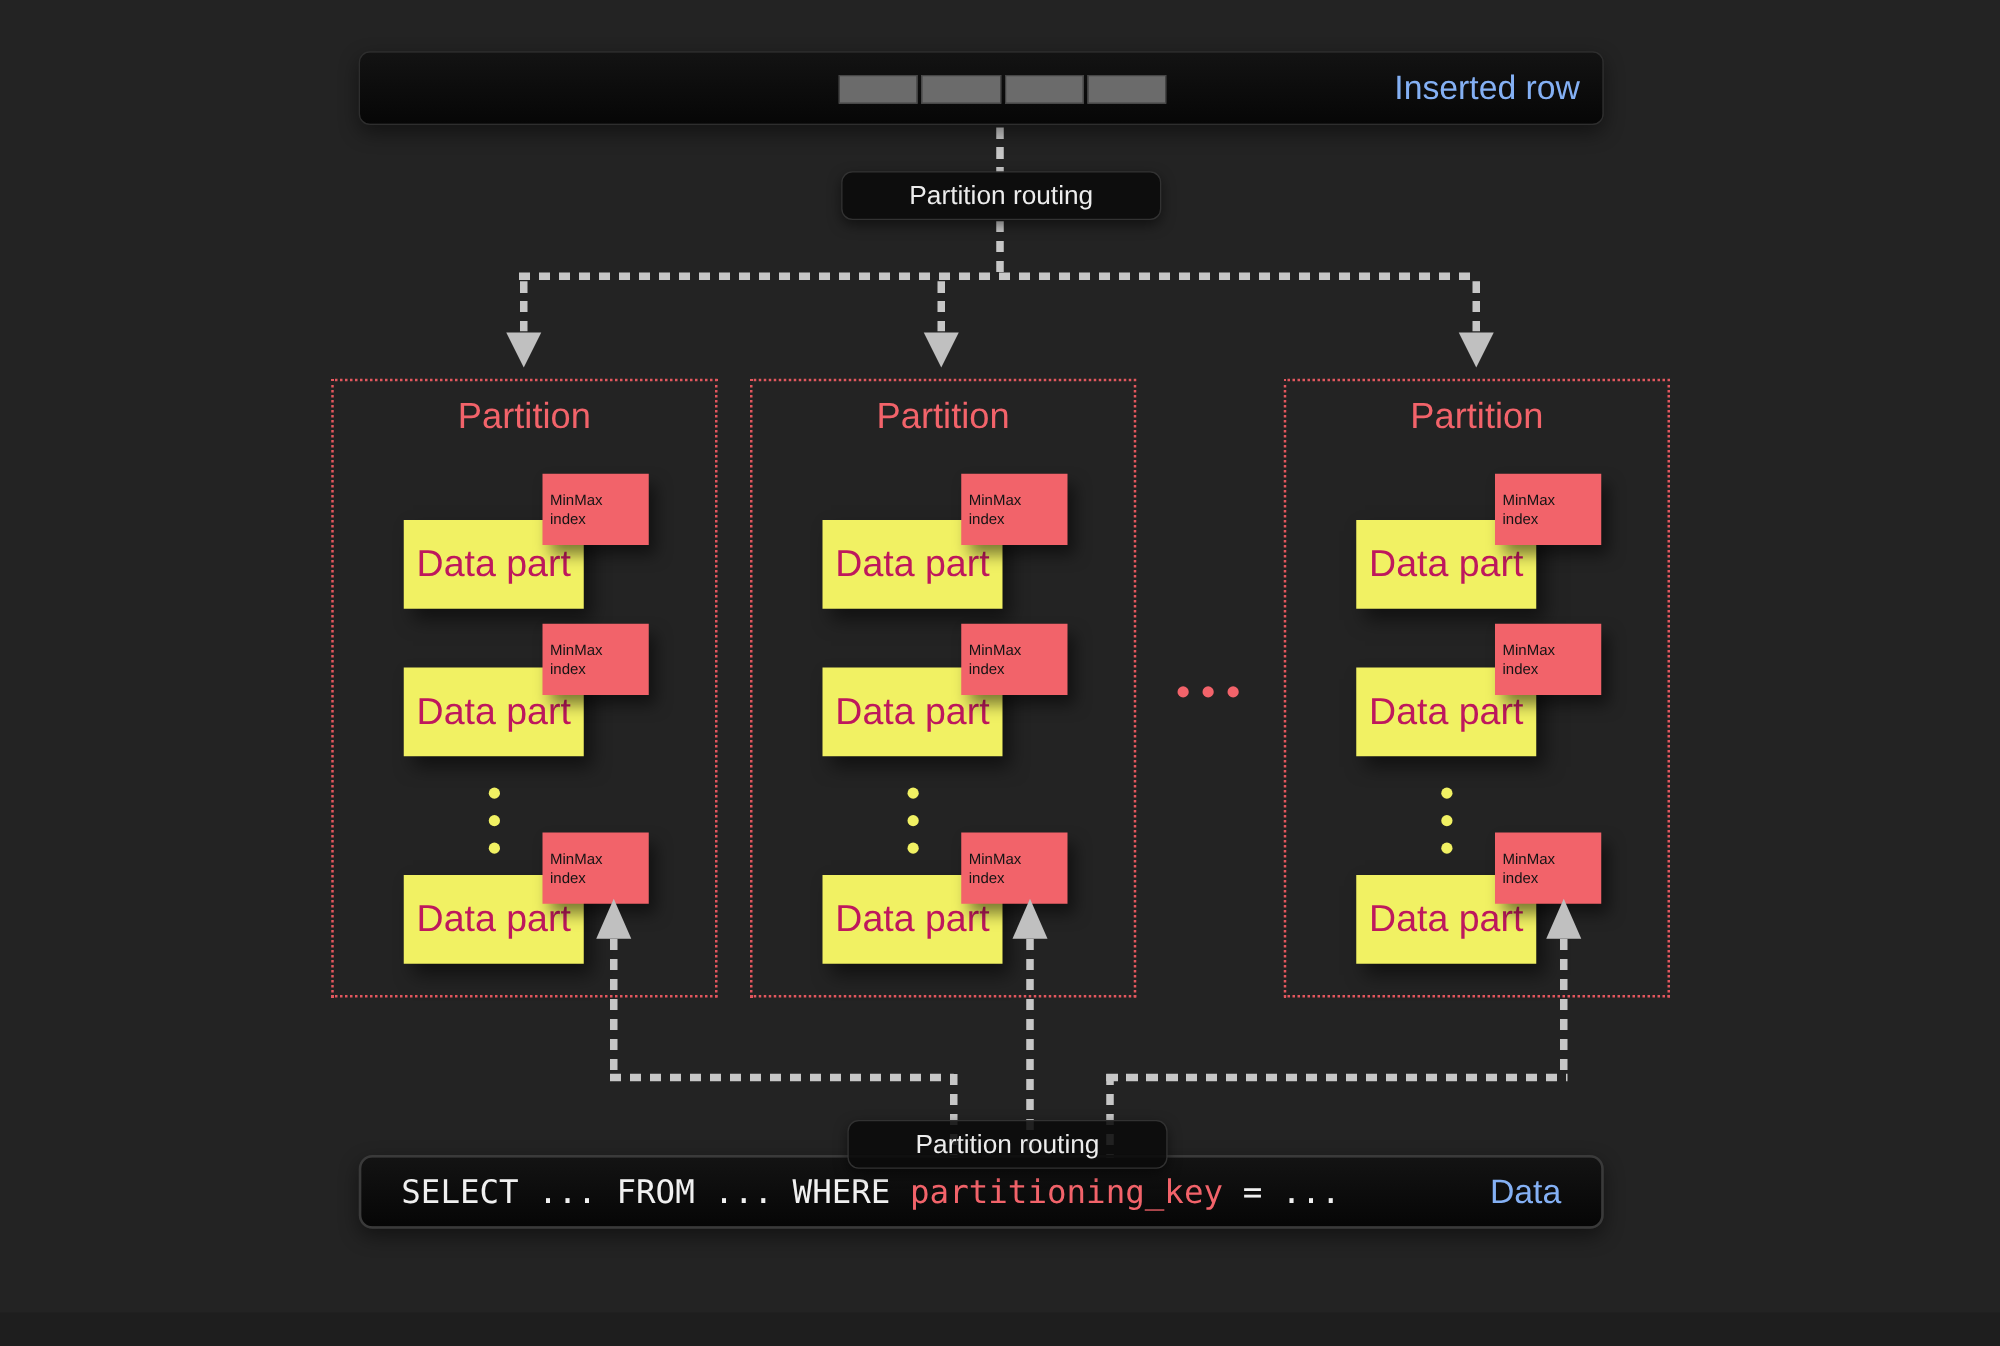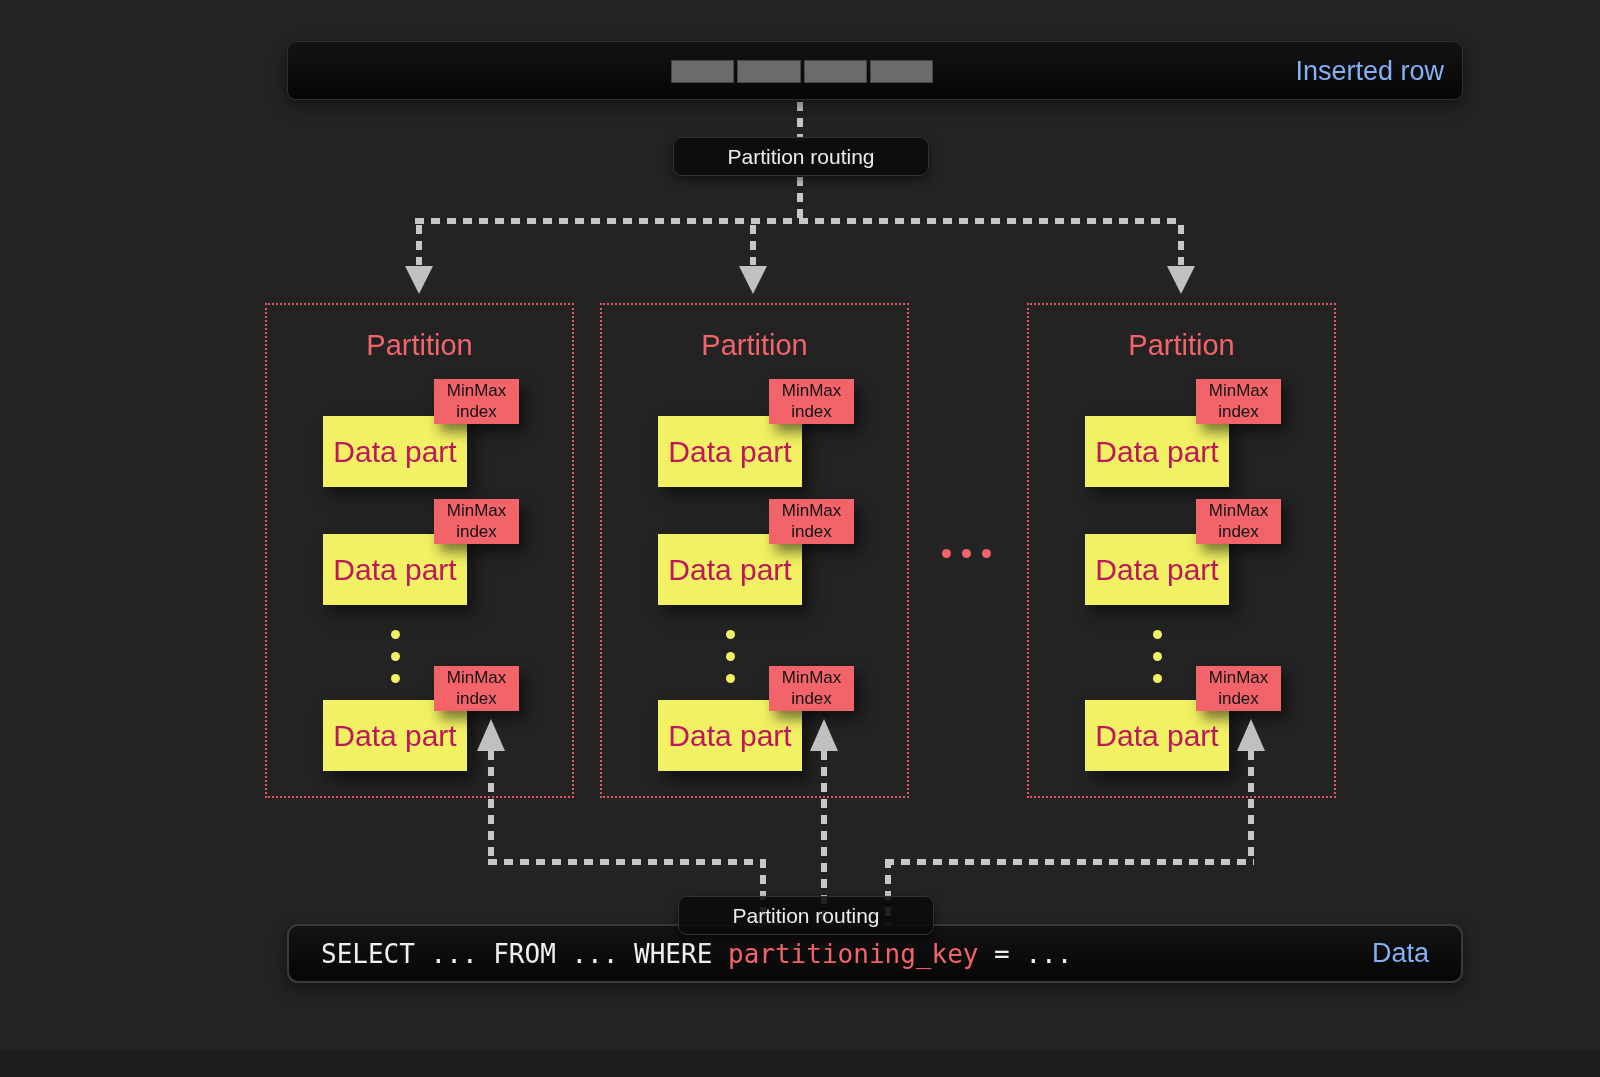--- a/index.html
+++ b/index.html
@@ -17,21 +17,21 @@
   }
   html,body{margin:0;padding:0;background:#111;}
   #canvas{
     position:relative;width:1600px;height:1077px;overflow:hidden;
     background:var(--background);
     font-family:"Liberation Sans", sans-serif;
   }
 
   
   .bigbar{
-    position:absolute;left:287px;width:1176px;height:59px;border-radius:9px;
+    position:absolute;left:287px;width:996px;height:59px;border-radius:9px;
     background:linear-gradient(180deg,#131313,#060606);
     border:1px solid #2e2e2e;
     box-shadow:0 6px 16px rgba(0,0,0,.45);
     z-index:5;display:flex;align-items:center;box-sizing:border-box;
   }
   #inserted-row-bar{top:41px;}
   #query-bar{top:924px;border:2px solid #3a3a3a;border-radius:11px;
     justify-content:space-between;padding:0 32px;}
   .bar-label{
     position:absolute;right:18px;top:50%;transform:translateY(-50%);
@@ -67,36 +67,36 @@
   .ah{position:absolute;width:0;height:0;border:solid transparent;z-index:3;}
   .ah-down{border-width:28px 14px 0 14px;border-top-color:#c0c0c0;}
   .ah-up{border-width:0 14px 32px 14px;border-bottom-color:#c0c0c0;}
 
   
   .partition{
     position:absolute;top:303px;width:309px;height:495px;
     border:2px dotted var(--border-red);box-sizing:border-box;z-index:2;
   }
   .partition-title{
-    position:absolute;top:24px;left:0;width:100%;text-align:center;
+    position:absolute;top:12px;left:0;width:100%;text-align:center;
     color:var(--accent-red);font-size:29px;
   }
   .data-part{
     position:absolute;left:56px;width:144px;height:71px;
     background:var(--accent-yellow);
     box-shadow:7px 9px 14px rgba(0,0,0,.5);
     display:flex;align-items:center;justify-content:center;
     color:#be185d;font-size:30px;z-index:2;
   }
   .minmax-tag{
-    position:absolute;left:167px;width:85px;height:45px;
+    position:absolute;left:167px;width:85px;height:57px;
     background:var(--accent-red);
     box-shadow:6px 8px 12px rgba(0,0,0,.5);
-    display:flex;align-items:center;justify-content:center;text-align:center;
-    color:var(--text-dark);font-size:17px;line-height:1.2;z-index:3;
+    display:flex;align-items:center;justify-content:center;
+    color:var(--text-dark);font-size:12px;line-height:1.2;z-index:3;
     padding:0 6px;box-sizing:border-box;
   }
   .part-top-0 .minmax-tag{top:74px;}  .part-top-0 .data-part{top:111px;}
   .part-top-1 .minmax-tag{top:194px;} .part-top-1 .data-part{top:229px;}
   .part-top-2 .minmax-tag{top:361px;} .part-top-2 .data-part{top:395px;}
 
   .v-ellipsis{position:absolute;left:124px;top:325px;width:9px;z-index:2;}
   .v-ellipsis .dot{width:9px;height:9px;border-radius:50%;background:var(--accent-yellow);margin-bottom:13px;}
   #between-ellipsis{position:absolute;left:942px;top:549px;display:flex;gap:11px;z-index:2;}
   #between-ellipsis .dot{width:9px;height:9px;border-radius:50%;background:var(--accent-red);}

